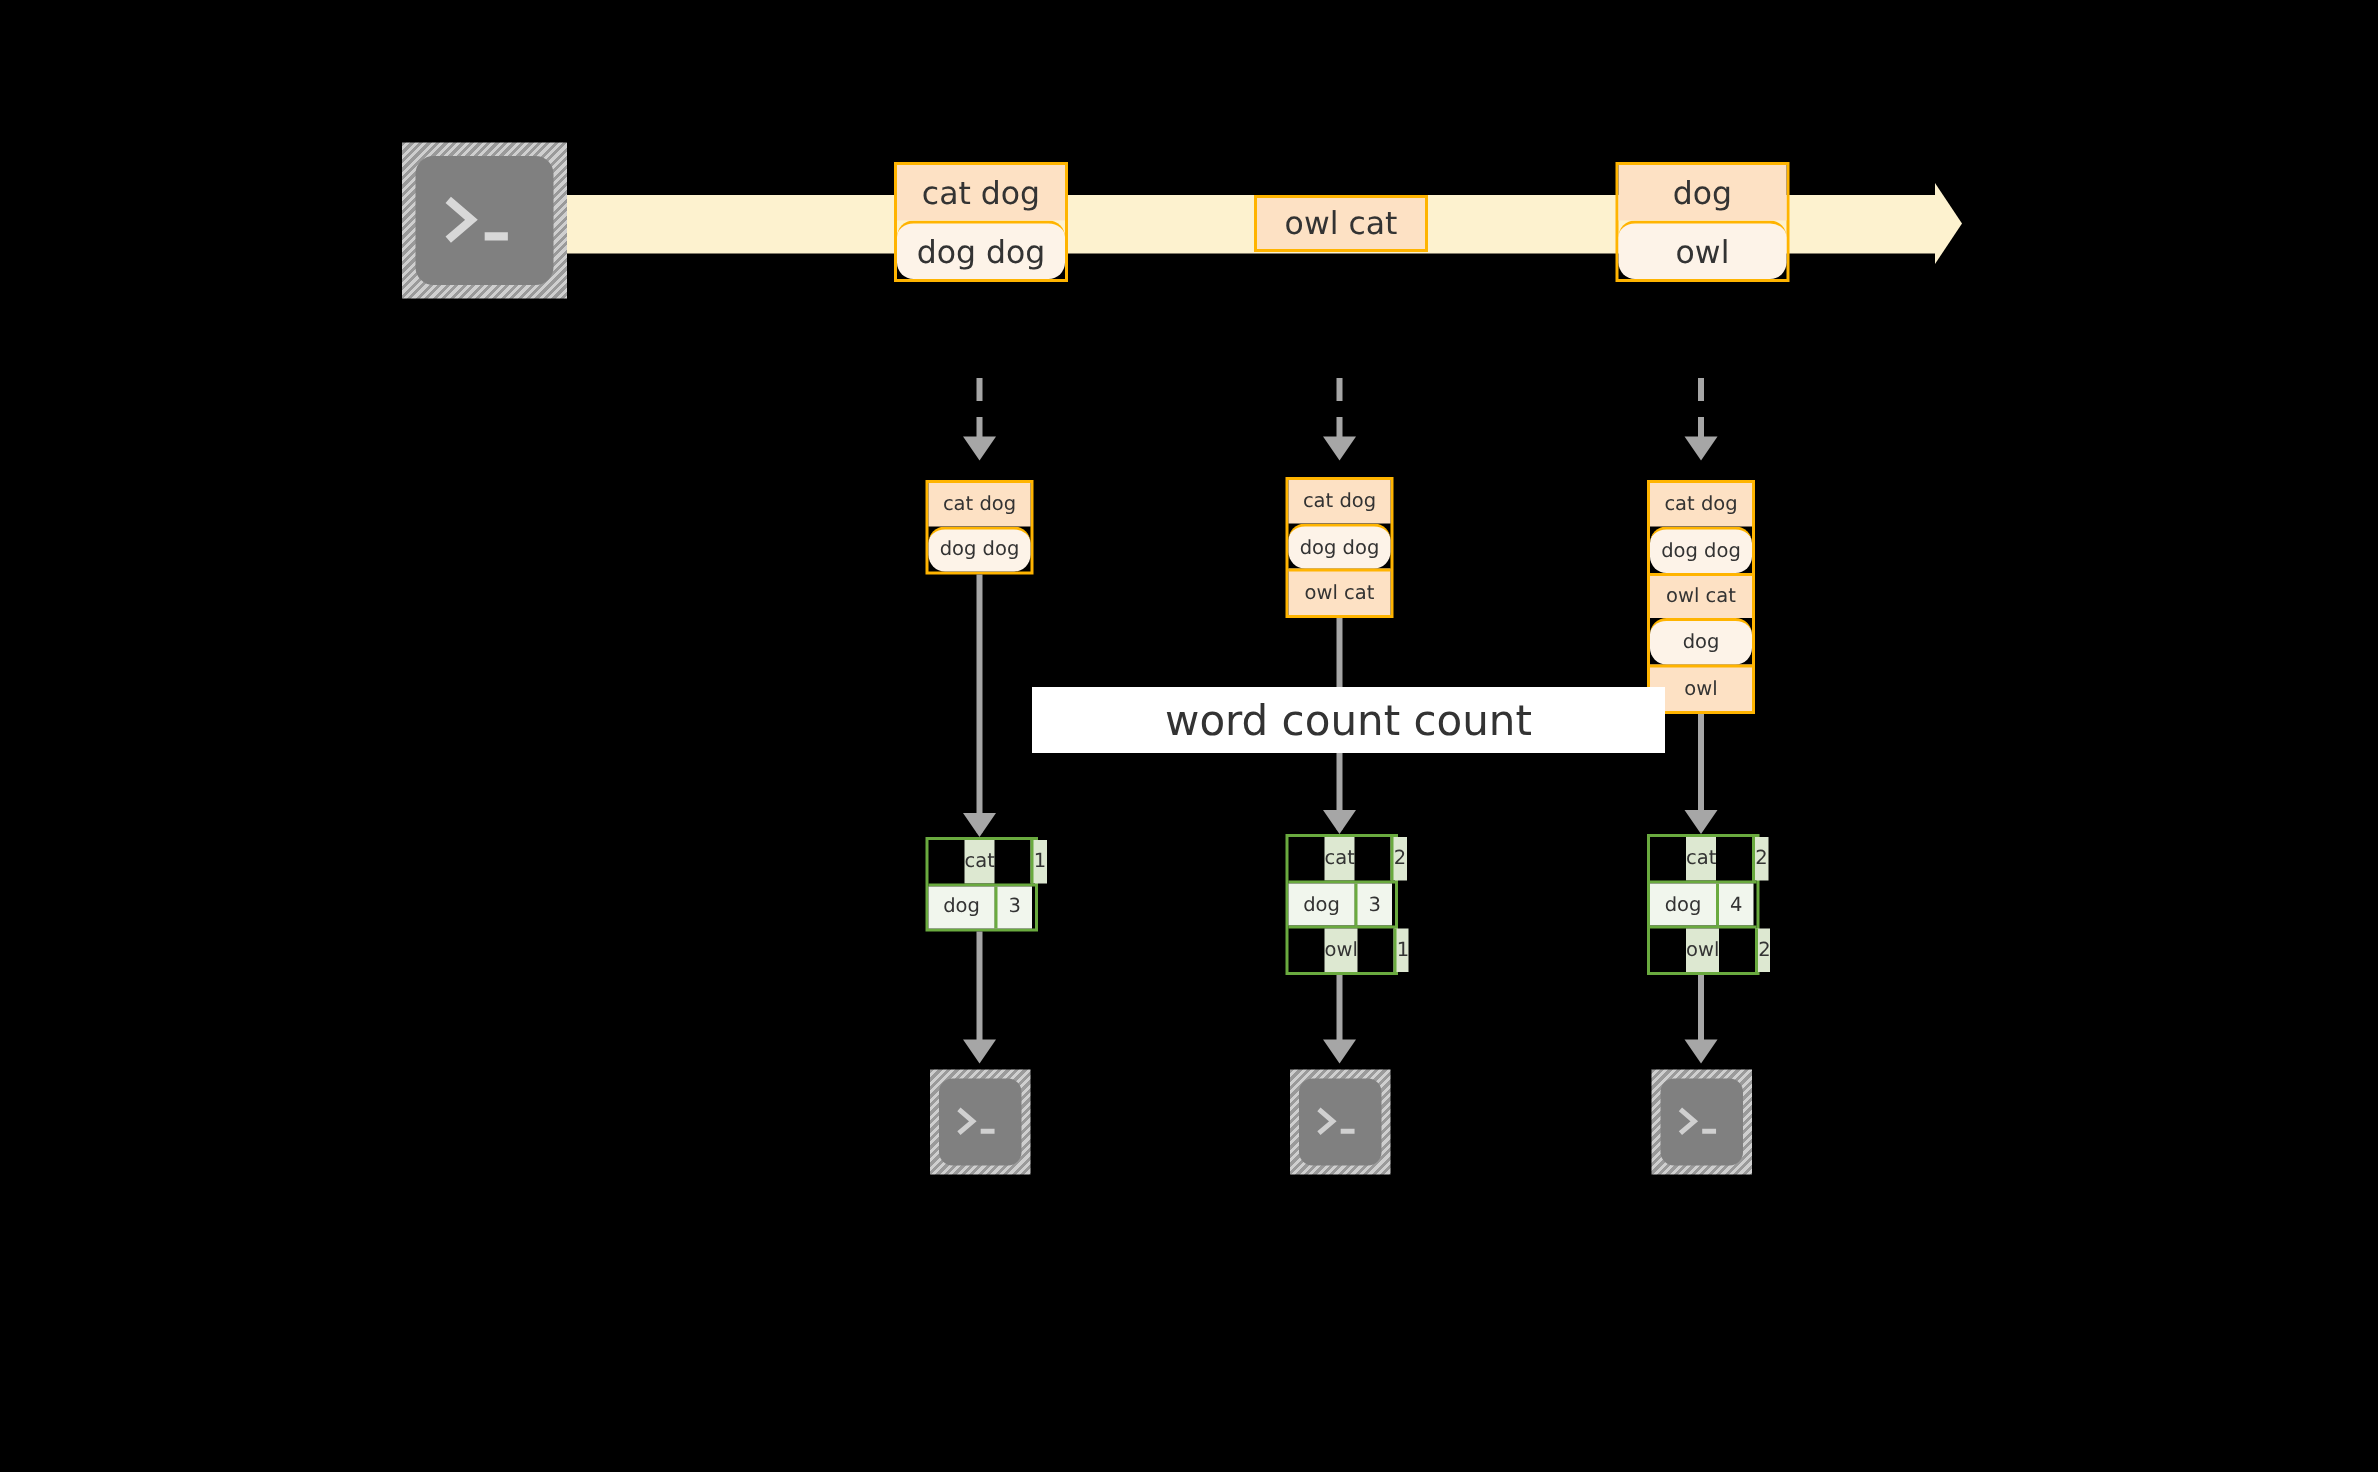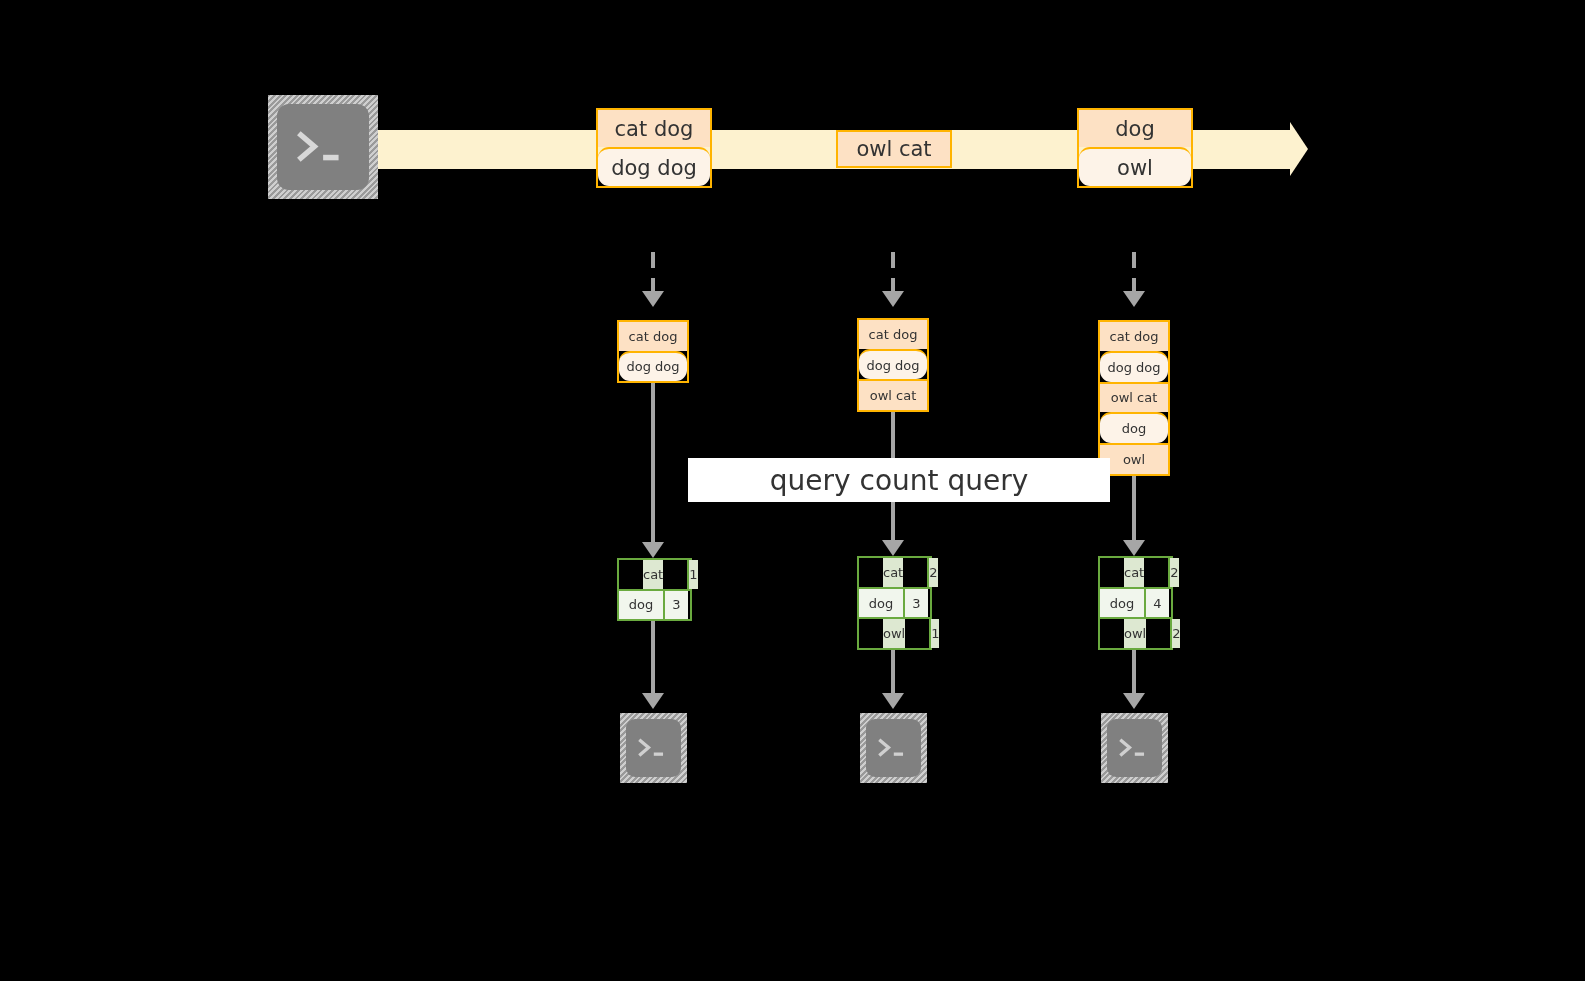--- a/index.html
+++ b/index.html
@@ -286,16 +286,16 @@
   <div class="terminal small" style="left:1101px; top:713px; width:67px; height:70px;">
     <div class="inner">
       <svg class="glyph" viewBox="0 0 60 40" preserveAspectRatio="xMidYMid meet">
         <path d="M8 8 L22 20 L8 32" fill="none" stroke="#d0d0d0" stroke-width="5" stroke-linecap="butt"></path>
         <line x1="30" y1="30" x2="44" y2="30" stroke="#d0d0d0" stroke-width="5"></line>
       </svg>
     </div>
   </div>
 
   <div class="query-band" style="left:688px; top:458px; width:422px; height:44px;">
-    <span class="qlabel">query count query</span>
+    <span class="qlabel">word count count</span>
   </div>
 
 </div>
 
 </body></html>

